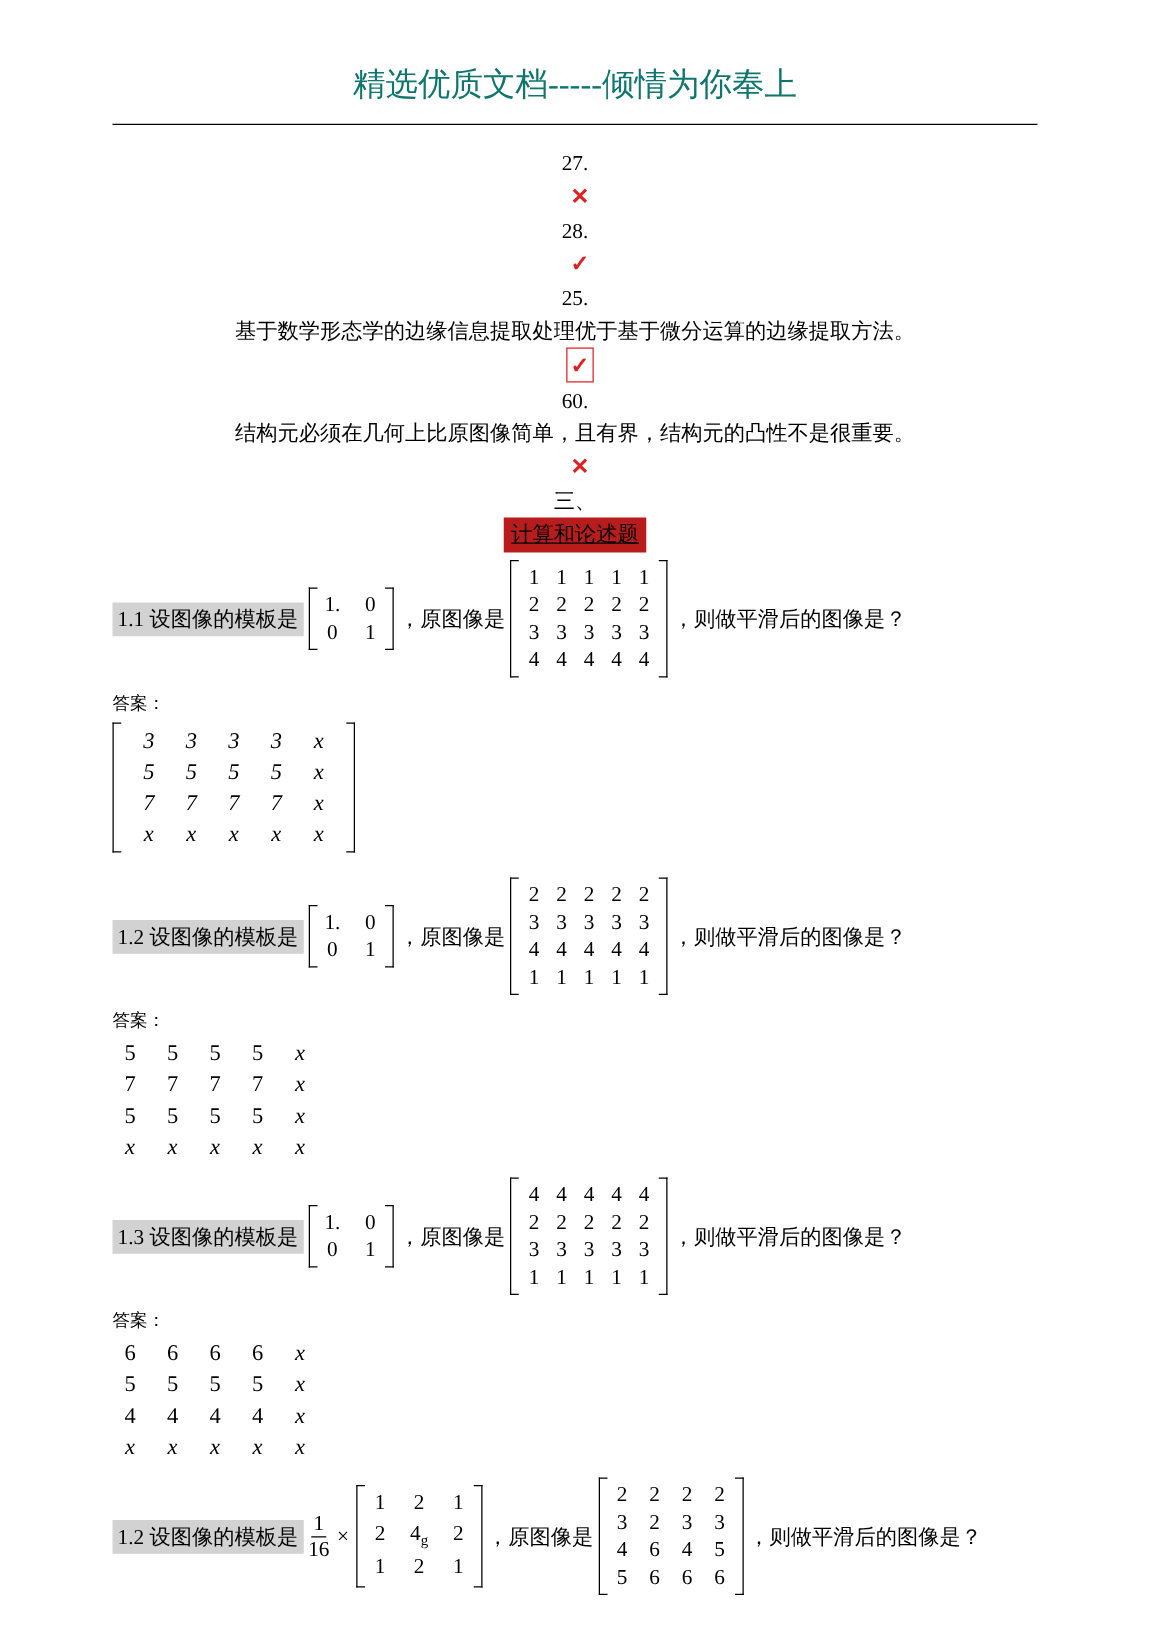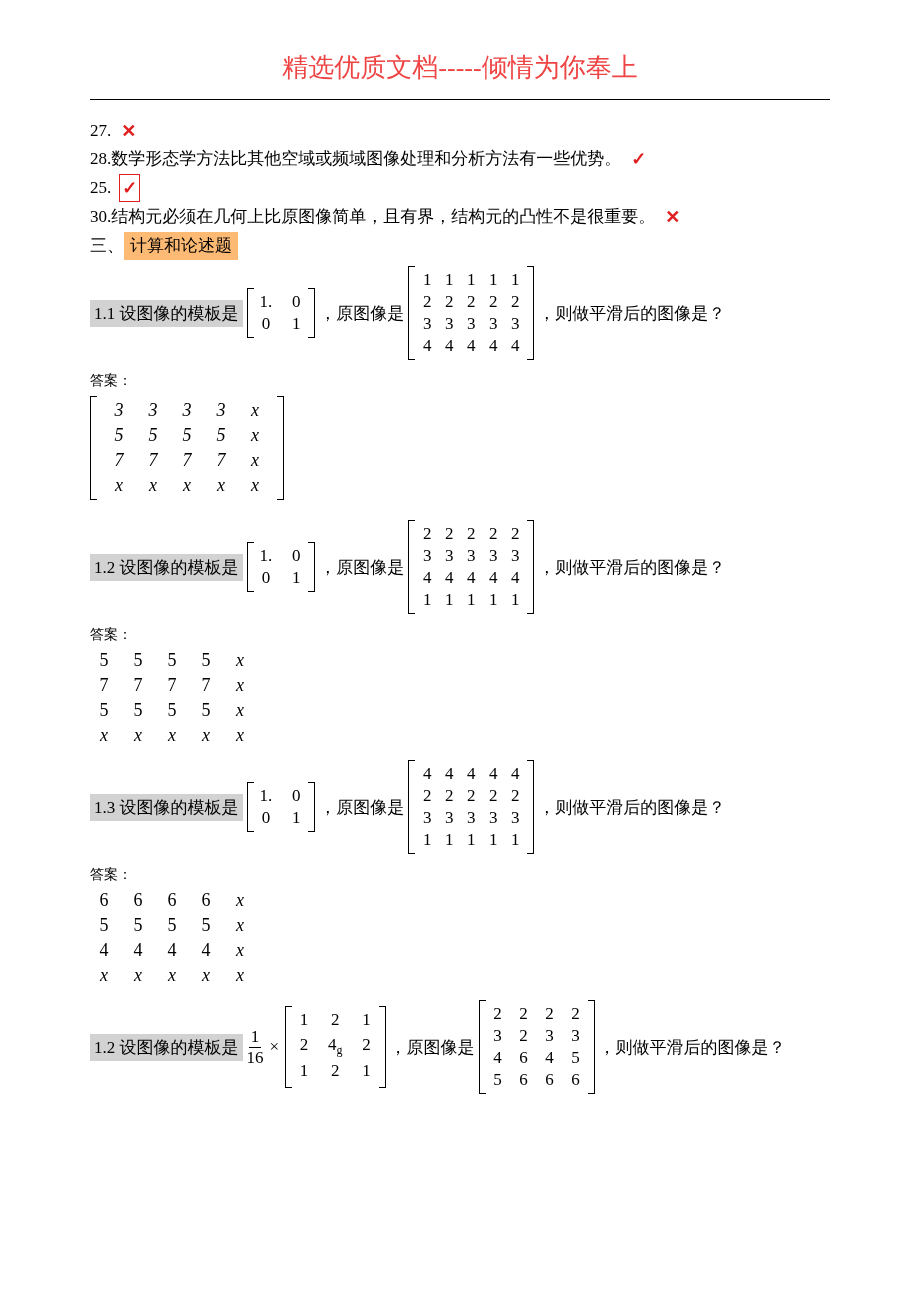--- a/index.html
+++ b/index.html
@@ -8,52 +8,54 @@
     background: #ffffff;
     font-family: "SimSun", "Songti SC", serif;
     width: 920px;
   }
   .page {
     padding: 50px 90px 40px 90px;
   }
   .header-title {
     text-align: center;
     font-size: 26px;
-    color: #ef4444;
+    color: #0f766e;
     margin-bottom: 14px;
     font-family: "SimSun", serif;
   }
   .page-rule {
     border: none;
     border-top: 1px solid #000;
     margin: 0 0 18px 0;
   }
   .line {
     font-size: 17px;
     line-height: 26px;
     color: #000;
     margin: 2px 0;
     display: flex;
     align-items: center;
     flex-wrap: wrap;
+    flex-direction: column;
   }
   .mark {
     display: inline-block;
     font-size: 18px;
     font-weight: bold;
     margin-left: 8px;
     padding: 0 2px;
   }
   .mark.cross { color: #e02020; }
   .mark.check { color: #e02020; }
   .mark.boxed { border: 1px solid #e02020; }
   .section-label {
     display: inline-block;
-    background: #fdba74;
+    background: #b91c1c;
     padding: 1px 6px;
+    text-decoration: underline;
   }
   .problem {
     margin: 6px 0 4px 0;
     display: flex;
     align-items: center;
     flex-wrap: nowrap;
     font-size: 17px;
   }
   .pnum-hl {
     background: #d2d2d2;
@@ -157,29 +159,29 @@
   <div class="header-title">精选优质文档-----倾情为你奉上</div>
   <hr class="page-rule">
 
   
   <div class="line">
     <span>27.</span>
     <span class="mark cross">✕</span>
   </div>
   <div class="line">
     <span>28.</span>
-    <span>数学形态学方法比其他空域或频域图像处理和分析方法有一些优势。</span>
     <span class="mark check">✓</span>
   </div>
   <div class="line">
     <span>25.</span>
+    <span>基于数学形态学的边缘信息提取处理优于基于微分运算的边缘提取方法。</span>
     <span class="mark check boxed">✓</span>
   </div>
   <div class="line">
-    <span>30.</span>
+    <span>60.</span>
     <span>结构元必须在几何上比原图像简单，且有界，结构元的凸性不是很重要。</span>
     <span class="mark cross">✕</span>
   </div>
 
   <div class="line">
     <span>三、</span>
     <span class="section-label">计算和论述题</span>
   </div>
 
   

